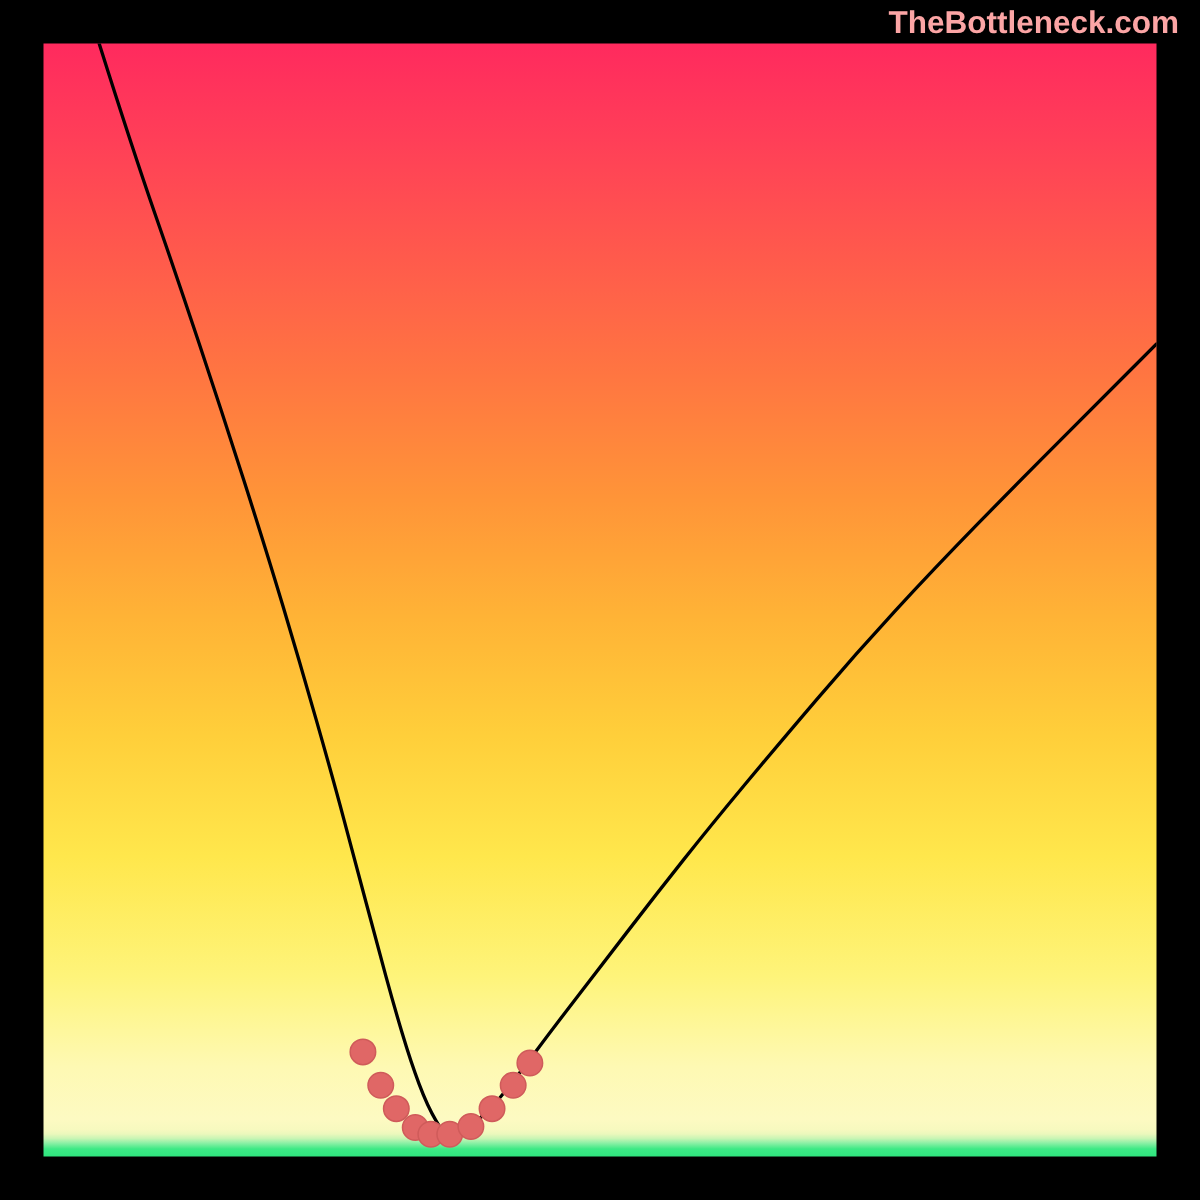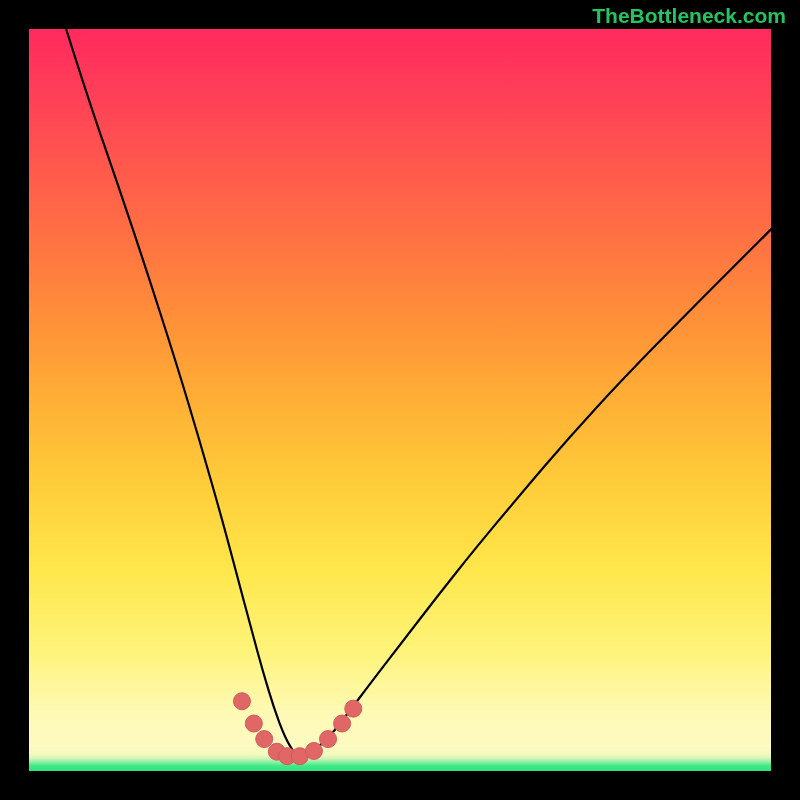--- a/index.html
+++ b/index.html
@@ -53,21 +53,21 @@
     height: 742px;
     pointer-events: none;
   }
   .watermark {
     position: absolute;
     top: 4px;
     right: 14px;
     font-family: Arial, Helvetica, sans-serif;
     font-size: 21px;
     font-weight: 600;
-    color: #22c55e;
+    color: #fca5a5;
     letter-spacing: 0px;
   }
 </style>
 </head>
 <body>
 
 <div class="frame">
   <div class="plot-area"></div>
 
   <svg class="svg-layer" viewBox="0 0 742 742">

